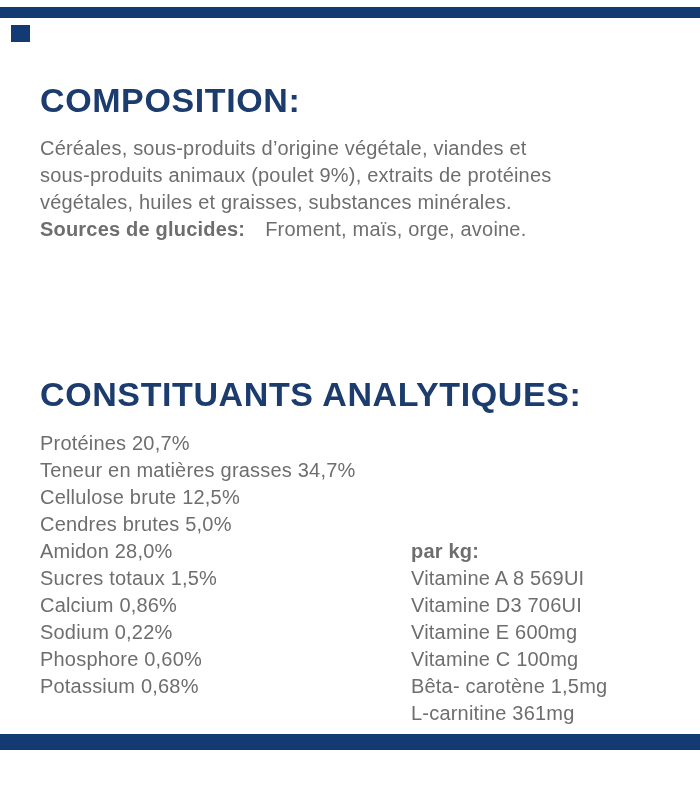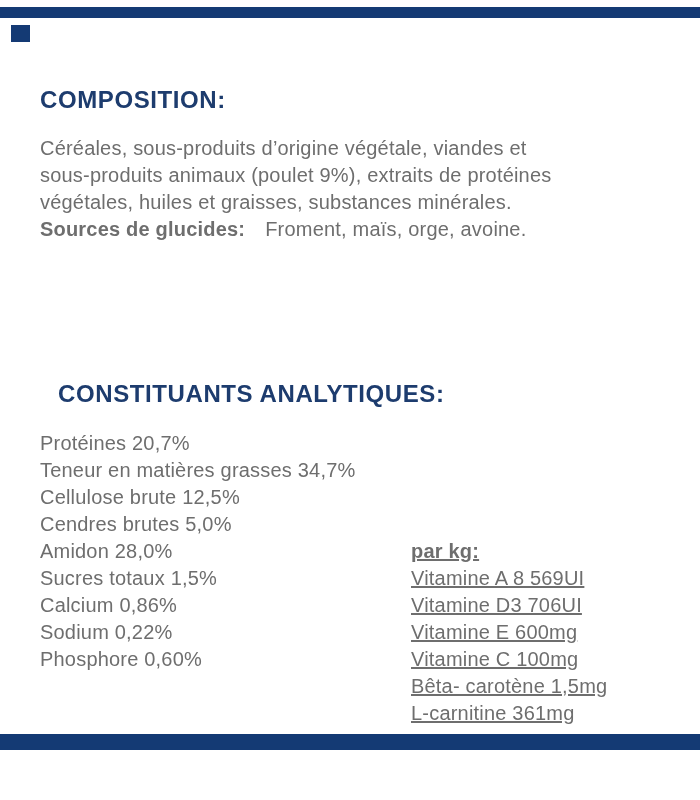--- a/index.html
+++ b/index.html
@@ -11,32 +11,32 @@
   .page{
     position:relative;width:700px;height:800px;background:#ffffff;overflow:hidden;
     font-family:"Liberation Sans", sans-serif;
   }
   .accent-bar{position:absolute;left:0;width:700px;background:var(--navy);}
   .top-bar{top:7px;height:11px;}
   .bottom-bar{top:734px;height:16px;}
   .corner-square{position:absolute;left:11px;top:25px;width:19px;height:17px;background:var(--navy);}
   .section-heading{
     position:absolute;left:40px;margin:0;
-    font-size:24px;font-weight:700;letter-spacing:0.6px;
+    font-size:34px;font-weight:700;letter-spacing:0.6px;
     color:var(--heading);white-space:nowrap;line-height:32px;
   }
   .composition-heading{top:84px;}
-  .analytics-heading{top:378px;margin-left:18px;}
+  .analytics-heading{top:378px;}
   .body-text{
     font-size:20px;line-height:27px;letter-spacing:0.2px;
     color:var(--gray);white-space:nowrap;
   }
   .composition-text{position:absolute;left:40px;top:135px;}
   .analyte-list{position:absolute;left:40px;top:430px;}
-  .perkg-col{position:absolute;left:411px;top:538px;text-decoration:underline;}
+  .perkg-col{position:absolute;left:411px;top:538px;}
   .bold{font-weight:700;}
   .sources-value{margin-left:20px;}
 </style>
 </head>
 <body>
 
 <div class="page">
 
   <div class="accent-bar top-bar"></div>
   <div class="corner-square"></div>
@@ -57,20 +57,21 @@
   <div class="analyte-list body-text">
     <div>Protéines 20,7%</div>
     <div>Teneur en matières grasses 34,7%</div>
     <div>Cellulose brute 12,5%</div>
     <div>Cendres brutes 5,0%</div>
     <div>Amidon 28,0%</div>
     <div>Sucres totaux 1,5%</div>
     <div>Calcium 0,86%</div>
     <div>Sodium 0,22%</div>
     <div>Phosphore 0,60%</div>
+    <div>Potassium 0,68%</div>
   </div>
 
   <div class="perkg-col body-text">
     <div class="bold">par kg:</div>
     <div>Vitamine A 8 569UI</div>
     <div>Vitamine D3 706UI</div>
     <div>Vitamine E 600mg</div>
     <div>Vitamine C 100mg</div>
     <div>Bêta- carotène 1,5mg</div>
     <div>L-carnitine 361mg</div>

